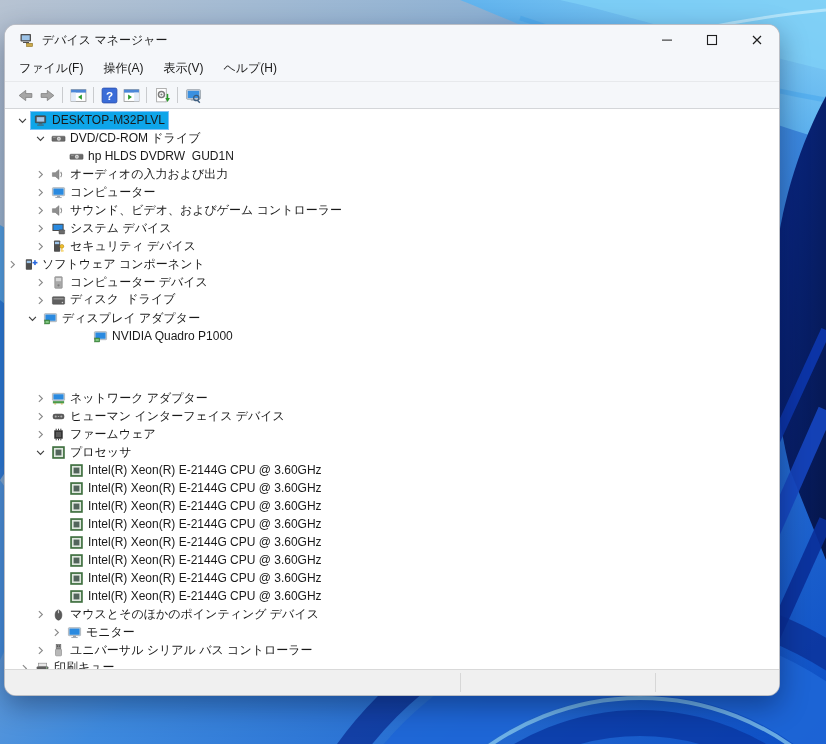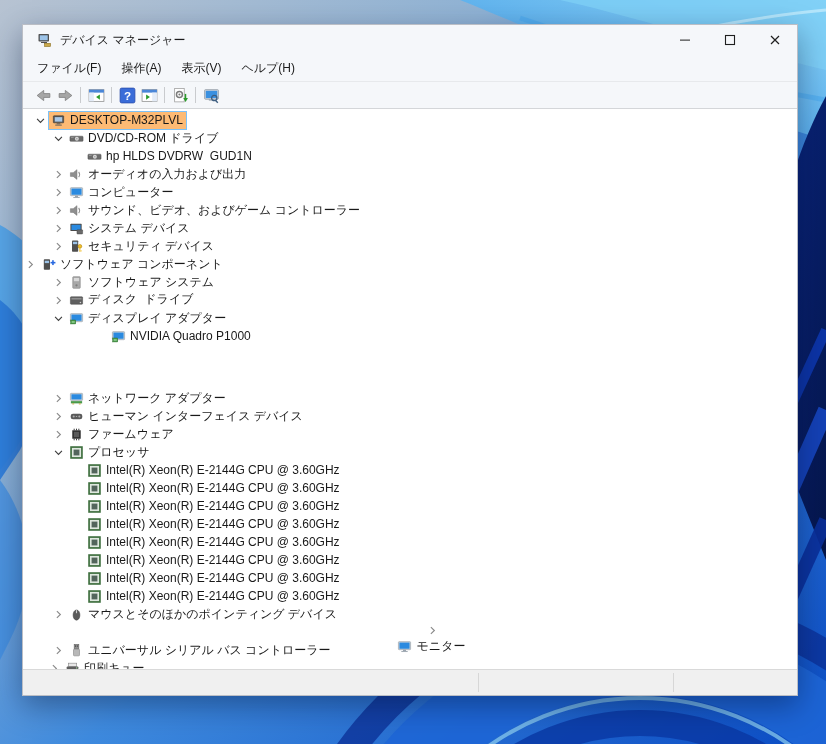--- a/index.html
+++ b/index.html
@@ -1,21 +1,21 @@
 <!DOCTYPE html>
 <html><head>
 <meta charset="utf-8">
 <style>
   html,body{margin:0;padding:0;width:826px;height:744px;overflow:hidden;
     font-family:"Liberation Sans","DejaVu Sans",sans-serif;}
   .stage{position:relative;width:826px;height:744px;}
   .wallpaper{position:absolute;left:0;top:0;width:826px;height:744px;display:block;}
 
-  .window{position:absolute;left:22px;top:24px;width:776px;height:672px;
-    background:#fff;border-radius:0;border:1px solid rgba(60,70,90,.35);
+  .window{position:absolute;left:4px;top:24px;width:776px;height:672px;
+    background:#fff;border-radius:12px;border:1px solid rgba(60,70,90,.35);
     box-shadow:0 10px 28px rgba(0,10,40,.38);display:flex;flex-direction:column;
     overflow:hidden;box-sizing:border-box;}
 
   .titlebar{height:30px;flex:0 0 30px;background:#f5f7fa;display:flex;align-items:center;
     padding-left:13px;}
   .title-icon{width:16px;height:16px;display:flex;align-items:center;justify-content:center;}
   .title-text{font-size:12px;color:#1b1b1b;margin-left:8px;}
   .controls{margin-left:auto;display:flex;height:100%;}
   .ctrl{width:45px;height:100%;display:flex;align-items:center;justify-content:center;}
 
@@ -25,21 +25,21 @@
 
   .toolbar{height:26px;flex:0 0 26px;background:#f5f7fa;display:flex;align-items:center;
     padding-left:9px;border-top:1px solid #e7e9ec;border-bottom:1px solid #d4d6d9;}
   .tool-btn{width:22px;height:22px;display:flex;align-items:center;justify-content:center;}
   .tool-sep{width:1px;height:16px;background:#c9cbce;margin:0 4px;}
 
   .tree{flex:1 1 auto;background:#fff;padding-top:2px;overflow:hidden;}
   .tree-row{height:18px;display:flex;align-items:center;box-sizing:border-box;}
   .chev{width:15px;height:15px;flex:0 0 15px;display:flex;align-items:center;justify-content:center;}
   .node{display:flex;align-items:center;height:17px;padding:0 3px 0 1px;border:1px solid transparent;}
-  .node.selected{background:#fdba74;border:1px solid #7cc1f7;}
+  .node.selected{background:#0ea5e9;border:1px solid #7cc1f7;}
   .ticon{width:16px;height:15px;flex:0 0 16px;display:flex;align-items:center;justify-content:center;margin-right:4px;}
   .tlabel{font-size:12px;color:#191919;white-space:pre;line-height:15px;}
 
   .statusbar{height:25px;flex:0 0 25px;background:#f0f0f0;border-top:1px solid #d9d9d9;
     position:relative;display:flex;align-items:center;font-size:11px;color:#444;padding-left:10px;}
   .sb-sep{position:absolute;top:3px;bottom:3px;width:1px;background:#d7d7d7;}
 </style>
 </head>
 <body>
 
@@ -338,41 +338,41 @@
             </svg>
           </span>
           <span class="node">
             <span class="ticon">
               <svg width="15" height="15" viewBox="0 0 16 16">
                 <rect x="4" y="1.8" width="8" height="12.4" rx="0.8" fill="#a8a8a8" stroke="#7e7e7e" stroke-width="0.6"></rect>
                 <rect x="5.2" y="3.2" width="5.6" height="3.4" fill="#d8d8d8"></rect>
                 <circle cx="8" cy="11" r="1.2" fill="#7e7e7e"></circle>
               </svg>
             </span>
-            <span class="tlabel">ソフトウェア システム</span>
+            <span class="tlabel">コンピューター デバイス</span>
           </span>
         </div>
         <div class="tree-row" style="padding-left: 28px; font-family: Liberation Mono, monospace;">
           <span class="chev">
             <svg width="13" height="13" viewBox="0 0 16 16">
               <path d="M6 3.8 L10.3 8 L6 12.2" stroke="#8a8a8a" stroke-width="1.4" fill="none"></path>
             </svg>
           </span>
           <span class="node">
             <span class="ticon">
               <svg width="15" height="15" viewBox="0 0 16 16">
                 <rect x="1.5" y="4" width="13" height="8" rx="0.8" fill="#5f5f5f" stroke="#3f3f3f" stroke-width="0.5"></rect>
                 <rect x="2.6" y="5.2" width="10.8" height="1.8" fill="#8f8f8f"></rect>
                 <circle cx="12.2" cy="10" r="0.8" fill="#cfcfcf"></circle>
               </svg>
             </span>
             <span class="tlabel">ディスク ドライブ</span>
           </span>
         </div>
-        <div class="tree-row" style="padding-left: 28px;">
+        <div class="tree-row" style="padding-left: 20px;">
           <span class="chev">
             <svg width="13" height="13" viewBox="0 0 16 16">
               <path d="M3.8 6 L8 10.3 L12.2 6" stroke="#3e3e3e" stroke-width="1.4" fill="none"></path>
             </svg>
           </span>
           <span class="node">
             <span class="ticon">
               <svg width="15" height="15" viewBox="0 0 16 16">
                 <rect x="1.5" y="2.8" width="13" height="8.6" rx="0.8" fill="#cfd6dd" stroke="#8a949e" stroke-width="0.6"></rect>
                 <rect x="2.6" y="3.8" width="10.8" height="6.6" fill="#2a8ae0"></rect>
@@ -577,21 +577,21 @@
           <span class="node">
             <span class="ticon">
               <svg width="15" height="15" viewBox="0 0 16 16">
                 <ellipse cx="8" cy="8.6" rx="3.6" ry="5.4" fill="#5a5a5a" stroke="#3a3a3a" stroke-width="0.6"></ellipse>
                 <rect x="7.4" y="3.4" width="1.2" height="3.2" fill="#cfcfcf"></rect>
               </svg>
             </span>
             <span class="tlabel">マウスとそのほかのポインティング デバイス</span>
           </span>
         </div>
-        <div class="tree-row" style="padding-left: 44px; flex-direction: column;">
+        <div class="tree-row" style="padding-left: 44px;">
           <span class="chev">
             <svg width="13" height="13" viewBox="0 0 16 16">
               <path d="M6 3.8 L10.3 8 L6 12.2" stroke="#8a8a8a" stroke-width="1.4" fill="none"></path>
             </svg>
           </span>
           <span class="node">
             <span class="ticon">
               <svg width="15" height="15" viewBox="0 0 16 16">
                 <rect x="1.5" y="2.8" width="13" height="8.6" rx="0.8" fill="#cfd6dd" stroke="#8a949e" stroke-width="0.6"></rect>
                 <rect x="2.6" y="3.8" width="10.8" height="6.6" fill="#2a8ae0"></rect>
@@ -613,21 +613,21 @@
               <svg width="15" height="15" viewBox="0 0 16 16">
                 <rect x="5.5" y="1.5" width="5" height="5" fill="#8f8f8f" stroke="#5f5f5f" stroke-width="0.6"></rect>
                 <rect x="6.5" y="2.6" width="1" height="1.4" fill="#3f3f3f"></rect>
                 <rect x="8.4" y="2.6" width="1" height="1.4" fill="#3f3f3f"></rect>
                 <rect x="4.8" y="6.5" width="6.4" height="7.2" rx="1" fill="#b8b8b8" stroke="#7e7e7e" stroke-width="0.6"></rect>
               </svg>
             </span>
             <span class="tlabel">ユニバーサル シリアル バス コントローラー</span>
           </span>
         </div>
-        <div class="tree-row" style="padding-left: 24px;">
+        <div class="tree-row" style="padding-left: 12px; font-family: Liberation Mono, monospace;">
           <span class="chev">
             <svg width="13" height="13" viewBox="0 0 16 16">
               <path d="M6 3.8 L10.3 8 L6 12.2" stroke="#8a8a8a" stroke-width="1.4" fill="none"></path>
             </svg>
           </span>
           <span class="node">
             <span class="ticon">
               <svg width="15" height="15" viewBox="0 0 16 16">
                 <rect x="3.5" y="2.3" width="9" height="3.6" fill="#e8e8e8" stroke="#7e7e7e" stroke-width="0.6"></rect>
                 <rect x="1.8" y="5.9" width="12.4" height="5.2" rx="0.8" fill="#5f5f5f"></rect>

